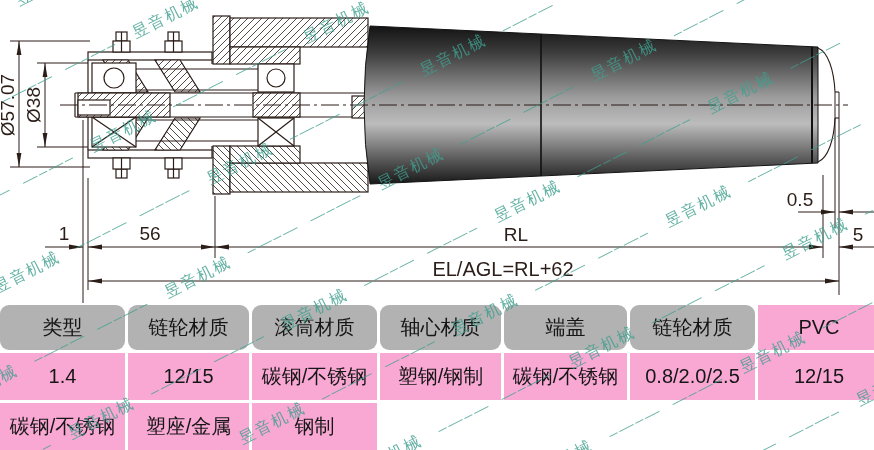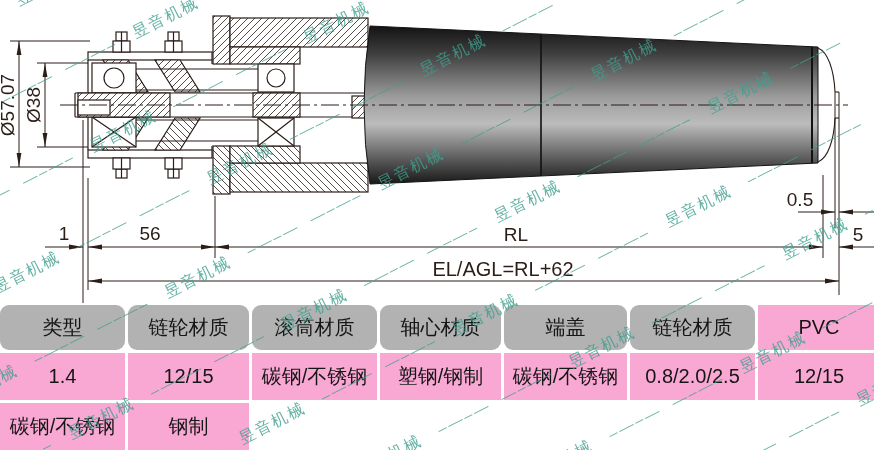--- a/index.html
+++ b/index.html
@@ -177,20 +177,21 @@
   <div class="cell td">PVC</div>
   <div class="cell td">1.4</div>
   <div class="cell td">12/15</div>
   <div class="cell td">碳钢/不锈钢</div>
   <div class="cell td">塑钢/钢制</div>
 
   <div class="cell td">碳钢/不锈钢</div>
   <div class="cell td">0.8/2.0/2.5</div>
   <div class="cell td">12/15</div>
   <div class="cell td">碳钢/不锈钢</div>
+  <div class="cell td">塑座/金属</div>
   <div class="cell td">钢制</div>
 </div>
 
 <div id="wm">
     <div class="wm-line" style="color: rgb(63, 159, 142);">—–—–&nbsp;&nbsp;&nbsp;昱音机械&nbsp;&nbsp;&nbsp;–—–—&nbsp;&nbsp;—–—–&nbsp;&nbsp;&nbsp;昱音机械&nbsp;&nbsp;&nbsp;–—–—&nbsp;&nbsp;—–—–&nbsp;&nbsp;&nbsp;昱音机械&nbsp;&nbsp;&nbsp;–—–—&nbsp;&nbsp;—–—–&nbsp;&nbsp;&nbsp;昱音机械&nbsp;&nbsp;&nbsp;–—–—&nbsp;&nbsp;—–—–&nbsp;&nbsp;&nbsp;昱音机械&nbsp;&nbsp;&nbsp;–—–—&nbsp;&nbsp;—–—–&nbsp;&nbsp;&nbsp;昱音机械&nbsp;&nbsp;&nbsp;–—–—</div>
     <div class="wm-line" style="color: rgb(63, 159, 142);">—–—–&nbsp;&nbsp;&nbsp;昱音机械&nbsp;&nbsp;&nbsp;–—–—&nbsp;&nbsp;—–—–&nbsp;&nbsp;&nbsp;昱音机械&nbsp;&nbsp;&nbsp;–—–—&nbsp;&nbsp;—–—–&nbsp;&nbsp;&nbsp;昱音机械&nbsp;&nbsp;&nbsp;–—–—&nbsp;&nbsp;—–—–&nbsp;&nbsp;&nbsp;昱音机械&nbsp;&nbsp;&nbsp;–—–—&nbsp;&nbsp;—–—–&nbsp;&nbsp;&nbsp;昱音机械&nbsp;&nbsp;&nbsp;–—–—&nbsp;&nbsp;—–—–&nbsp;&nbsp;&nbsp;昱音机械&nbsp;&nbsp;&nbsp;–—–—</div>
     <div class="wm-line" style="color: rgb(63, 159, 142);">—–—–&nbsp;&nbsp;&nbsp;昱音机械&nbsp;&nbsp;&nbsp;–—–—&nbsp;&nbsp;—–—–&nbsp;&nbsp;&nbsp;昱音机械&nbsp;&nbsp;&nbsp;–—–—&nbsp;&nbsp;—–—–&nbsp;&nbsp;&nbsp;昱音机械&nbsp;&nbsp;&nbsp;–—–—&nbsp;&nbsp;—–—–&nbsp;&nbsp;&nbsp;昱音机械&nbsp;&nbsp;&nbsp;–—–—&nbsp;&nbsp;—–—–&nbsp;&nbsp;&nbsp;昱音机械&nbsp;&nbsp;&nbsp;–—–—&nbsp;&nbsp;—–—–&nbsp;&nbsp;&nbsp;昱音机械&nbsp;&nbsp;&nbsp;–—–—</div>
     <div class="wm-line" style="color: rgb(63, 159, 142);">—–—–&nbsp;&nbsp;&nbsp;昱音机械&nbsp;&nbsp;&nbsp;–—–—&nbsp;&nbsp;—–—–&nbsp;&nbsp;&nbsp;昱音机械&nbsp;&nbsp;&nbsp;–—–—&nbsp;&nbsp;—–—–&nbsp;&nbsp;&nbsp;昱音机械&nbsp;&nbsp;&nbsp;–—–—&nbsp;&nbsp;—–—–&nbsp;&nbsp;&nbsp;昱音机械&nbsp;&nbsp;&nbsp;–—–—&nbsp;&nbsp;—–—–&nbsp;&nbsp;&nbsp;昱音机械&nbsp;&nbsp;&nbsp;–—–—&nbsp;&nbsp;—–—–&nbsp;&nbsp;&nbsp;昱音机械&nbsp;&nbsp;&nbsp;–—–—</div>
     <div class="wm-line" style="color: rgb(63, 159, 142);">—–—–&nbsp;&nbsp;&nbsp;昱音机械&nbsp;&nbsp;&nbsp;–—–—&nbsp;&nbsp;—–—–&nbsp;&nbsp;&nbsp;昱音机械&nbsp;&nbsp;&nbsp;–—–—&nbsp;&nbsp;—–—–&nbsp;&nbsp;&nbsp;昱音机械&nbsp;&nbsp;&nbsp;–—–—&nbsp;&nbsp;—–—–&nbsp;&nbsp;&nbsp;昱音机械&nbsp;&nbsp;&nbsp;–—–—&nbsp;&nbsp;—–—–&nbsp;&nbsp;&nbsp;昱音机械&nbsp;&nbsp;&nbsp;–—–—&nbsp;&nbsp;—–—–&nbsp;&nbsp;&nbsp;昱音机械&nbsp;&nbsp;&nbsp;–—–—</div>
     <div class="wm-line" style="color: rgb(63, 159, 142);">—–—–&nbsp;&nbsp;&nbsp;昱音机械&nbsp;&nbsp;&nbsp;–—–—&nbsp;&nbsp;—–—–&nbsp;&nbsp;&nbsp;昱音机械&nbsp;&nbsp;&nbsp;–—–—&nbsp;&nbsp;—–—–&nbsp;&nbsp;&nbsp;昱音机械&nbsp;&nbsp;&nbsp;–—–—&nbsp;&nbsp;—–—–&nbsp;&nbsp;&nbsp;昱音机械&nbsp;&nbsp;&nbsp;–—–—&nbsp;&nbsp;—–—–&nbsp;&nbsp;&nbsp;昱音机械&nbsp;&nbsp;&nbsp;–—–—&nbsp;&nbsp;—–—–&nbsp;&nbsp;&nbsp;昱音机械&nbsp;&nbsp;&nbsp;–—–—</div>

